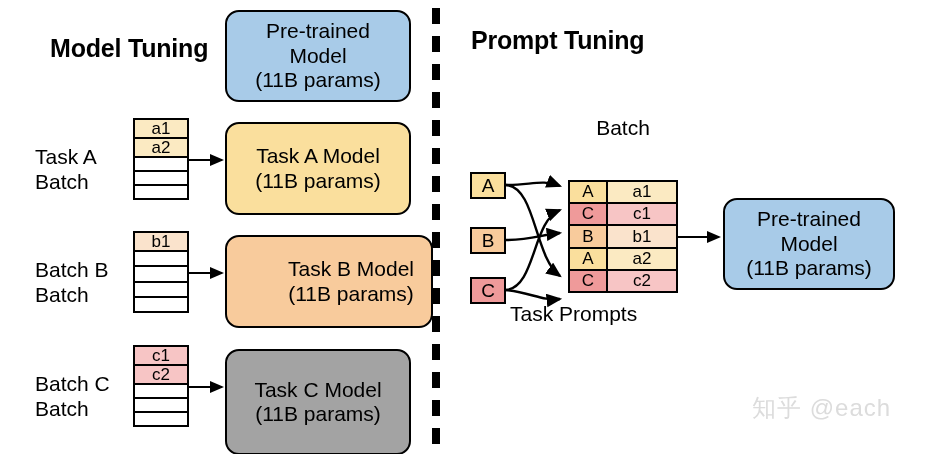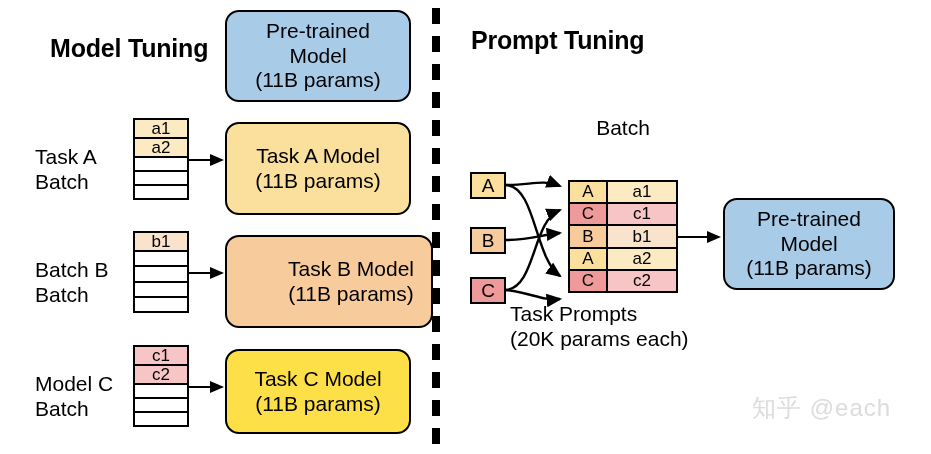--- a/index.html
+++ b/index.html
@@ -145,36 +145,36 @@
   <svg class="abs" style="left:189px;top:263px;" width="40" height="20">
     <line x1="0" y1="10" x2="33" y2="10" stroke="#000" stroke-width="2" marker-end="url(#ah)"></line>
   </svg>
 
   <div class="abs model-box" id="model-b" style="left: 225px; top: 235px; width: 208px; height: 93px; background: rgb(248, 203, 156); padding-left: 44px;">
     <span class="ln">Task B Model</span>
     <span class="ln">(11B params)</span>
   </div>
 
   <div class="abs batch-label" style="left:35px;top:372px;">
-    <div>Model C</div>
+    <div>Batch C</div>
     <div>Batch</div>
   </div>
   <div class="abs batch-table" id="batch-c" style="left:133px;top:345px;width:56px;height:82px;">
       <div class="batch-row" style="background: rgb(247, 197, 197);">c1</div>
       <div class="batch-row" style="background: rgb(247, 197, 197);">c2</div>
       <div class="batch-row"></div>
       <div class="batch-row"></div>
       <div class="batch-row"></div>
     </div>
 
   <svg class="abs" style="left:189px;top:377px;" width="40" height="20">
     <line x1="0" y1="10" x2="33" y2="10" stroke="#000" stroke-width="2" marker-end="url(#ah)"></line>
   </svg>
 
-  <div class="abs model-box" id="model-c" style="left: 225px; top: 349px; width: 186px; height: 85px; background: #fde047;">
+  <div class="abs model-box" id="model-c" style="left: 225px; top: 349px; width: 186px; height: 106px; background: #a3a3a3;">
     <span class="ln">Task C Model</span>
     <span class="ln">(11B params)</span>
   </div>
 
   <svg class="abs" style="left:429px;top:4px;" width="14" height="448">
     <line x1="7" y1="4" x2="7" y2="444" stroke="#000" stroke-width="8" stroke-dasharray="16,12"></line>
   </svg>
 
   <div class="abs section-title" style="left:471px;top:26px;">Prompt Tuning</div>
 
@@ -236,18 +236,17 @@
   </svg>
 
   <div class="abs model-box" id="right-pretrained" style="left: 723px; top: 198px; width: 172px; height: 92px; background: rgb(168, 203, 232);">
     <span class="ln">Pre-trained</span>
     <span class="ln">Model</span>
     <span class="ln">(11B params)</span>
   </div>
 
   <div class="abs caption-left" style="left:466px;top:301px;margin-left:44px;">
     <div>Task Prompts</div>
-    <div>(20K params each)</div>
   </div>
 
   <div class="abs watermark" style="left:752px;top:392px;">知乎 @each</div>
 
 </div>
 
 </body></html>

